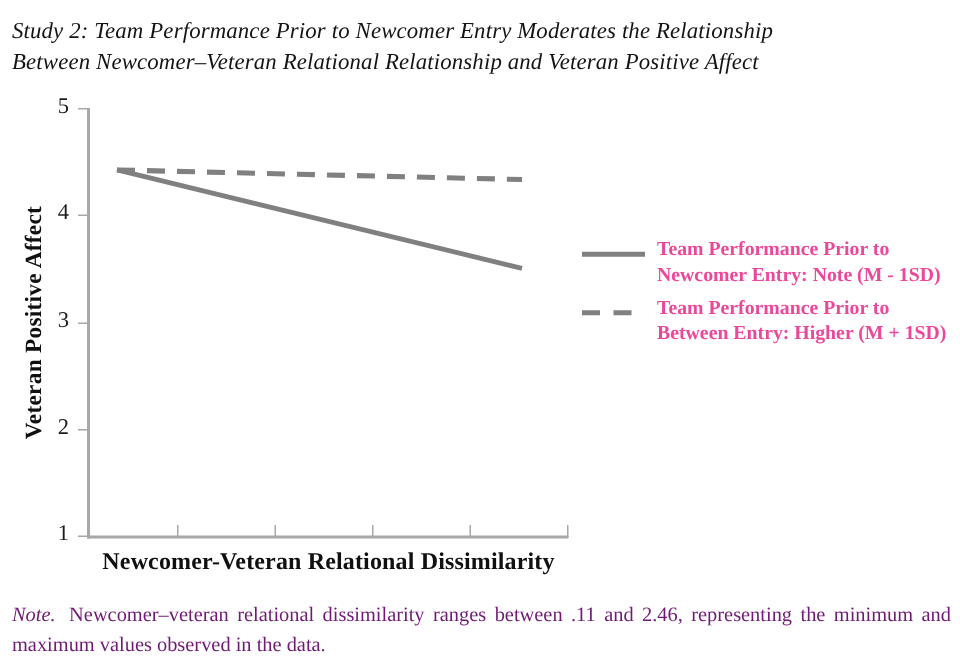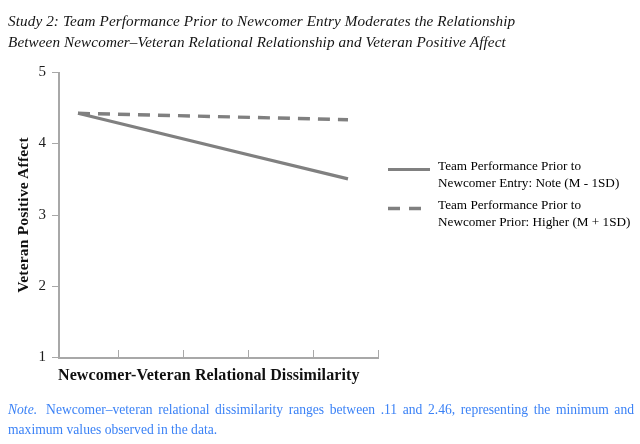--- a/index.html
+++ b/index.html
@@ -61,48 +61,50 @@
     transform-origin:center center;
     text-align:center;
     font-weight:bold;
     font-size:15.5px;
     letter-spacing:0.2px;
     color:#101010;
   }
   #xlabel-title{
     position:absolute;
     left:58px;top:310px;width:322px;
+    text-align:center;
     font-weight:bold;
     font-size:16px;
     letter-spacing:0.1px;
     color:#101010;
     white-space:nowrap;
   }
 
   
   #legend{
     position:absolute;left:388px;top:104px;width:248px;
   }
   .legend-row{position:relative;height:39px;}
   .legend-swatch{
     position:absolute;left:0;top:7px;width:42px;height:4px;
   }
   .legend-swatch svg{display:block;}
   .legend-text{
     position:absolute;left:50px;top:-2px;width:198px;
     font-size:13.2px;line-height:16.5px;
-    color:#000000;
+    color:#ec4899;
+    font-weight:bold;
   }
   .legend-text span{display:block;white-space:nowrap;}
 
   
   #note{
     position:absolute;left:8px;top:394px;width:626px;
     font-size:13.6px;line-height:20px;
-    color:#3b82f6;
+    color:#701a75;
     text-align:justify;
   }
   #note .note-lead{font-style:italic;}
   #note .note-gap{display:inline-block;width:9px;}
 </style>
 </head>
 <body>
 
 <div id="figure">
 
@@ -157,21 +159,21 @@
       </div>
 
       <div class="legend-row">
         <div class="legend-swatch">
           <svg width="42" height="5" viewBox="0 0 42 5">
             <line x1="0" y1="2.5" x2="42" y2="2.5" stroke="#808080" stroke-width="3.4" stroke-dasharray="12 9"></line>
           </svg>
         </div>
         <div class="legend-text">
           <span>Team Performance Prior to</span>
-          <span>Newcomer Prior: Higher (M + 1SD)</span>
+          <span>Between Entry: Higher (M + 1SD)</span>
         </div>
       </div>
 
     </div>
   </div>
 
   <div id="note">
     <span class="note-lead">Note.</span><span class="note-gap"></span><span>Newcomer–veteran relational dissimilarity ranges between .11 and 2.46, representing the minimum and maximum values observed in the data.</span>
   </div>
 

